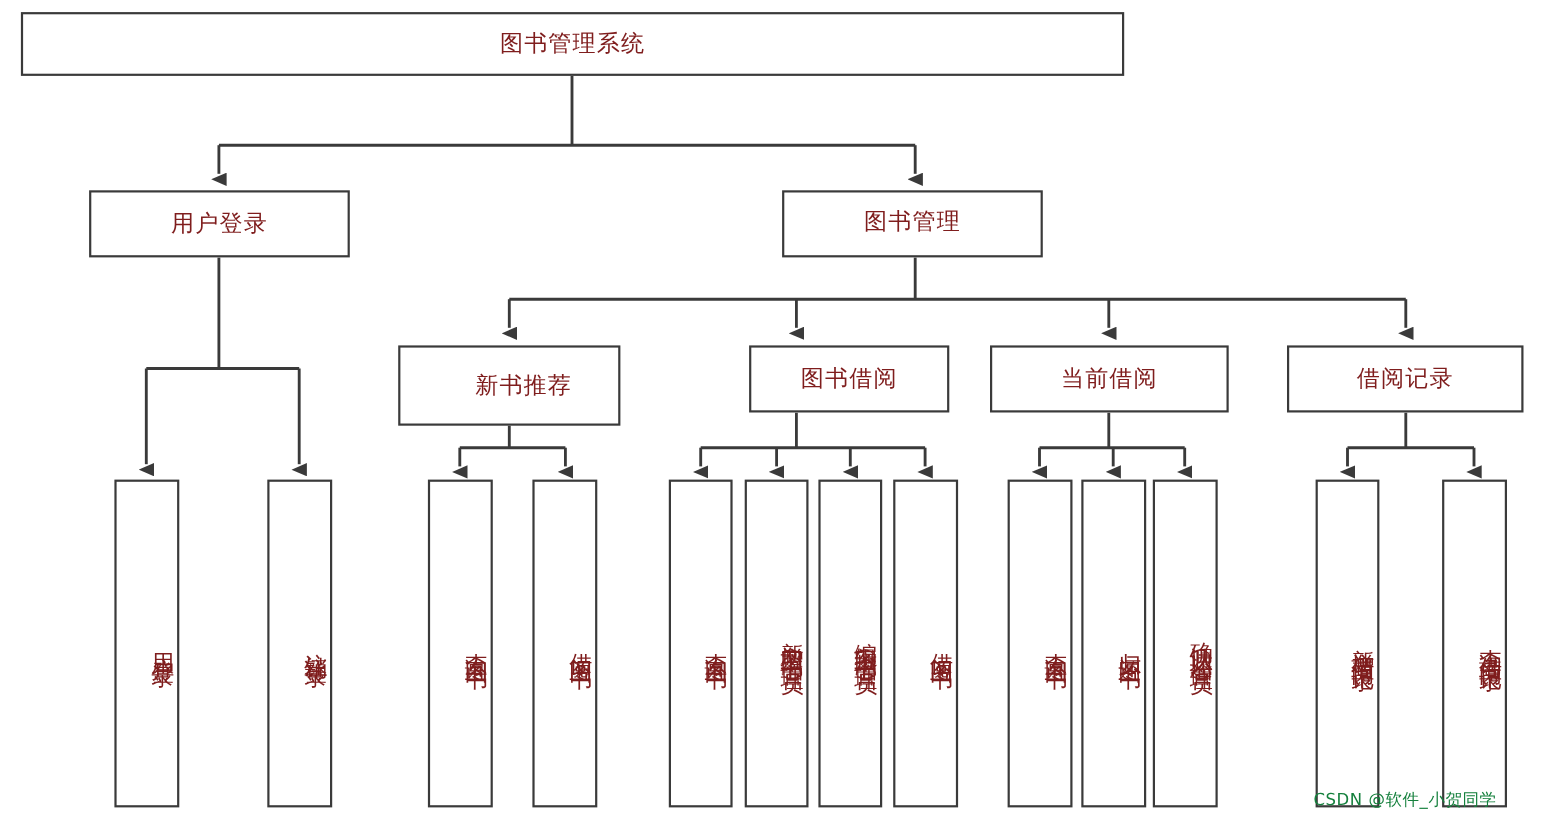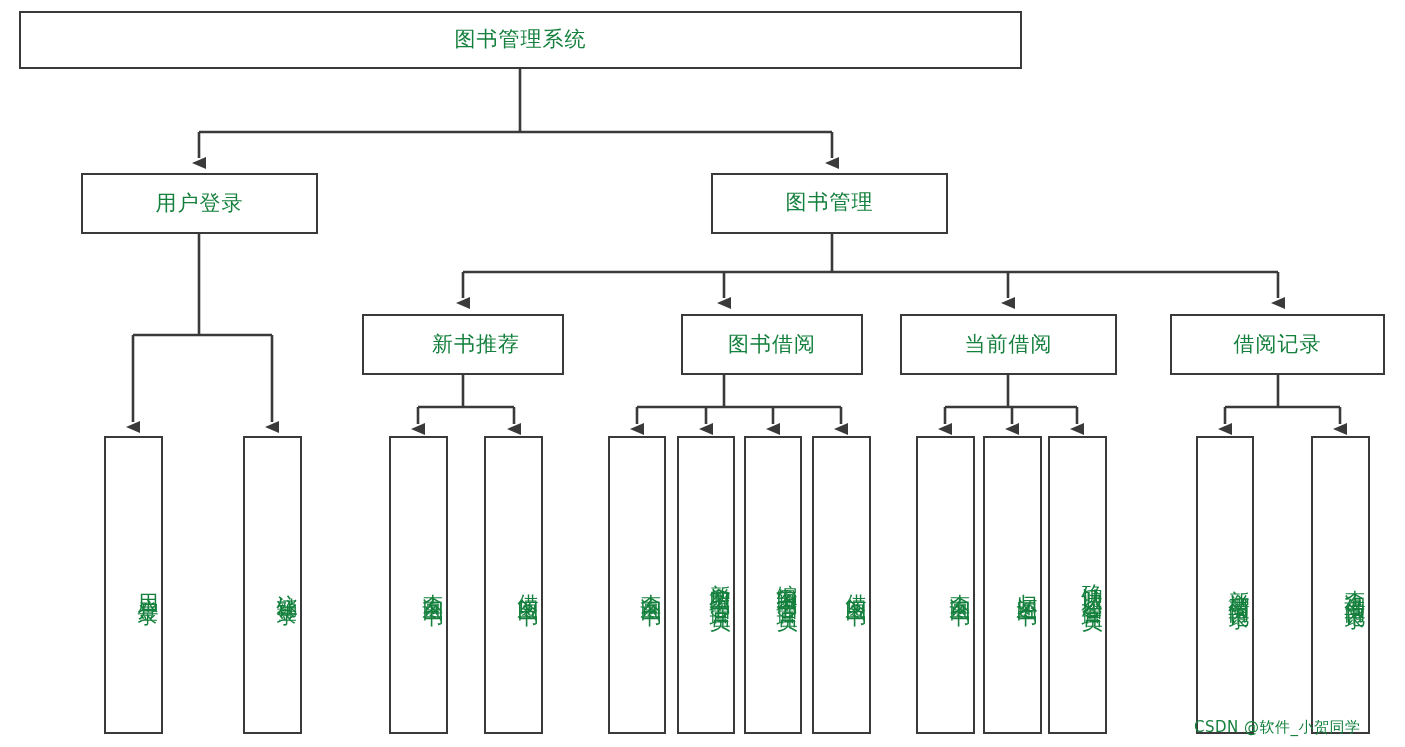--- a/index.html
+++ b/index.html
@@ -1,20 +1,20 @@
 <!DOCTYPE html>
 <html><head>
 <meta charset="utf-8">
 <style>
   html,body{margin:0;padding:0;background:#ffffff;}
   body{width:1405px;height:747px;overflow:hidden;font-family:"DejaVu Sans","Liberation Sans",sans-serif;}
   #canvas{position:relative;width:1405px;height:747px;background:#ffffff;}
   svg#wires{position:absolute;left:0;top:0;width:1405px;height:747px;pointer-events:none;}
   .node{position:absolute;box-sizing:border-box;background:#ffffff;border:2px solid #3a3a3a;
-        display:flex;align-items:center;justify-content:center;color:#15803d;}
+        display:flex;align-items:center;justify-content:center;color:#7f1d1d;}
   .node.h{font-size:21px;letter-spacing:1px;line-height:1.2;}
   .node.v{writing-mode:vertical-rl;text-orientation:upright;font-size:21px;
           letter-spacing:4px;line-height:1.25;padding:10px 0;align-items:flex-start;justify-content:center;}
   .node.v.topalign{align-items:flex-start;}
   .watermark{position:absolute;font-size:15px;color:#15803d;letter-spacing:0.5px;white-space:nowrap;}
 </style>
 </head>
 <body>
 
 <div id="canvas">
@@ -73,21 +73,21 @@
     <span>图书管理系统</span>
   </div>
 
   <div class="node h" style="left:81px;top:173px;width:237px;height:61px;">
     <span>用户登录</span>
   </div>
   <div class="node h" style="left:711px;top:173px;width:237px;height:61px;font-family:Liberation Mono, monospace;">
     <span>图书管理</span>
   </div>
 
-  <div class="node h" style="left:362px;top:314px;width:202px;height:61px;padding-left:26px;">
+  <div class="node h" style="left:362px;top:314px;width:202px;height:73px;padding-left:26px;">
     <span>新书推荐</span>
   </div>
   <div class="node h" style="left:633px;top:314px;width:182px;height:61px;margin-left:48px;">
     <span>图书借阅</span>
   </div>
   <div class="node h" style="left:1170px;top:314px;width:215px;height:61px;">
     <span>借阅记录</span>
   </div>
   <div class="node h" style="left:900px;top:314px;width:217px;height:61px;">
     <span>当前借阅</span>

